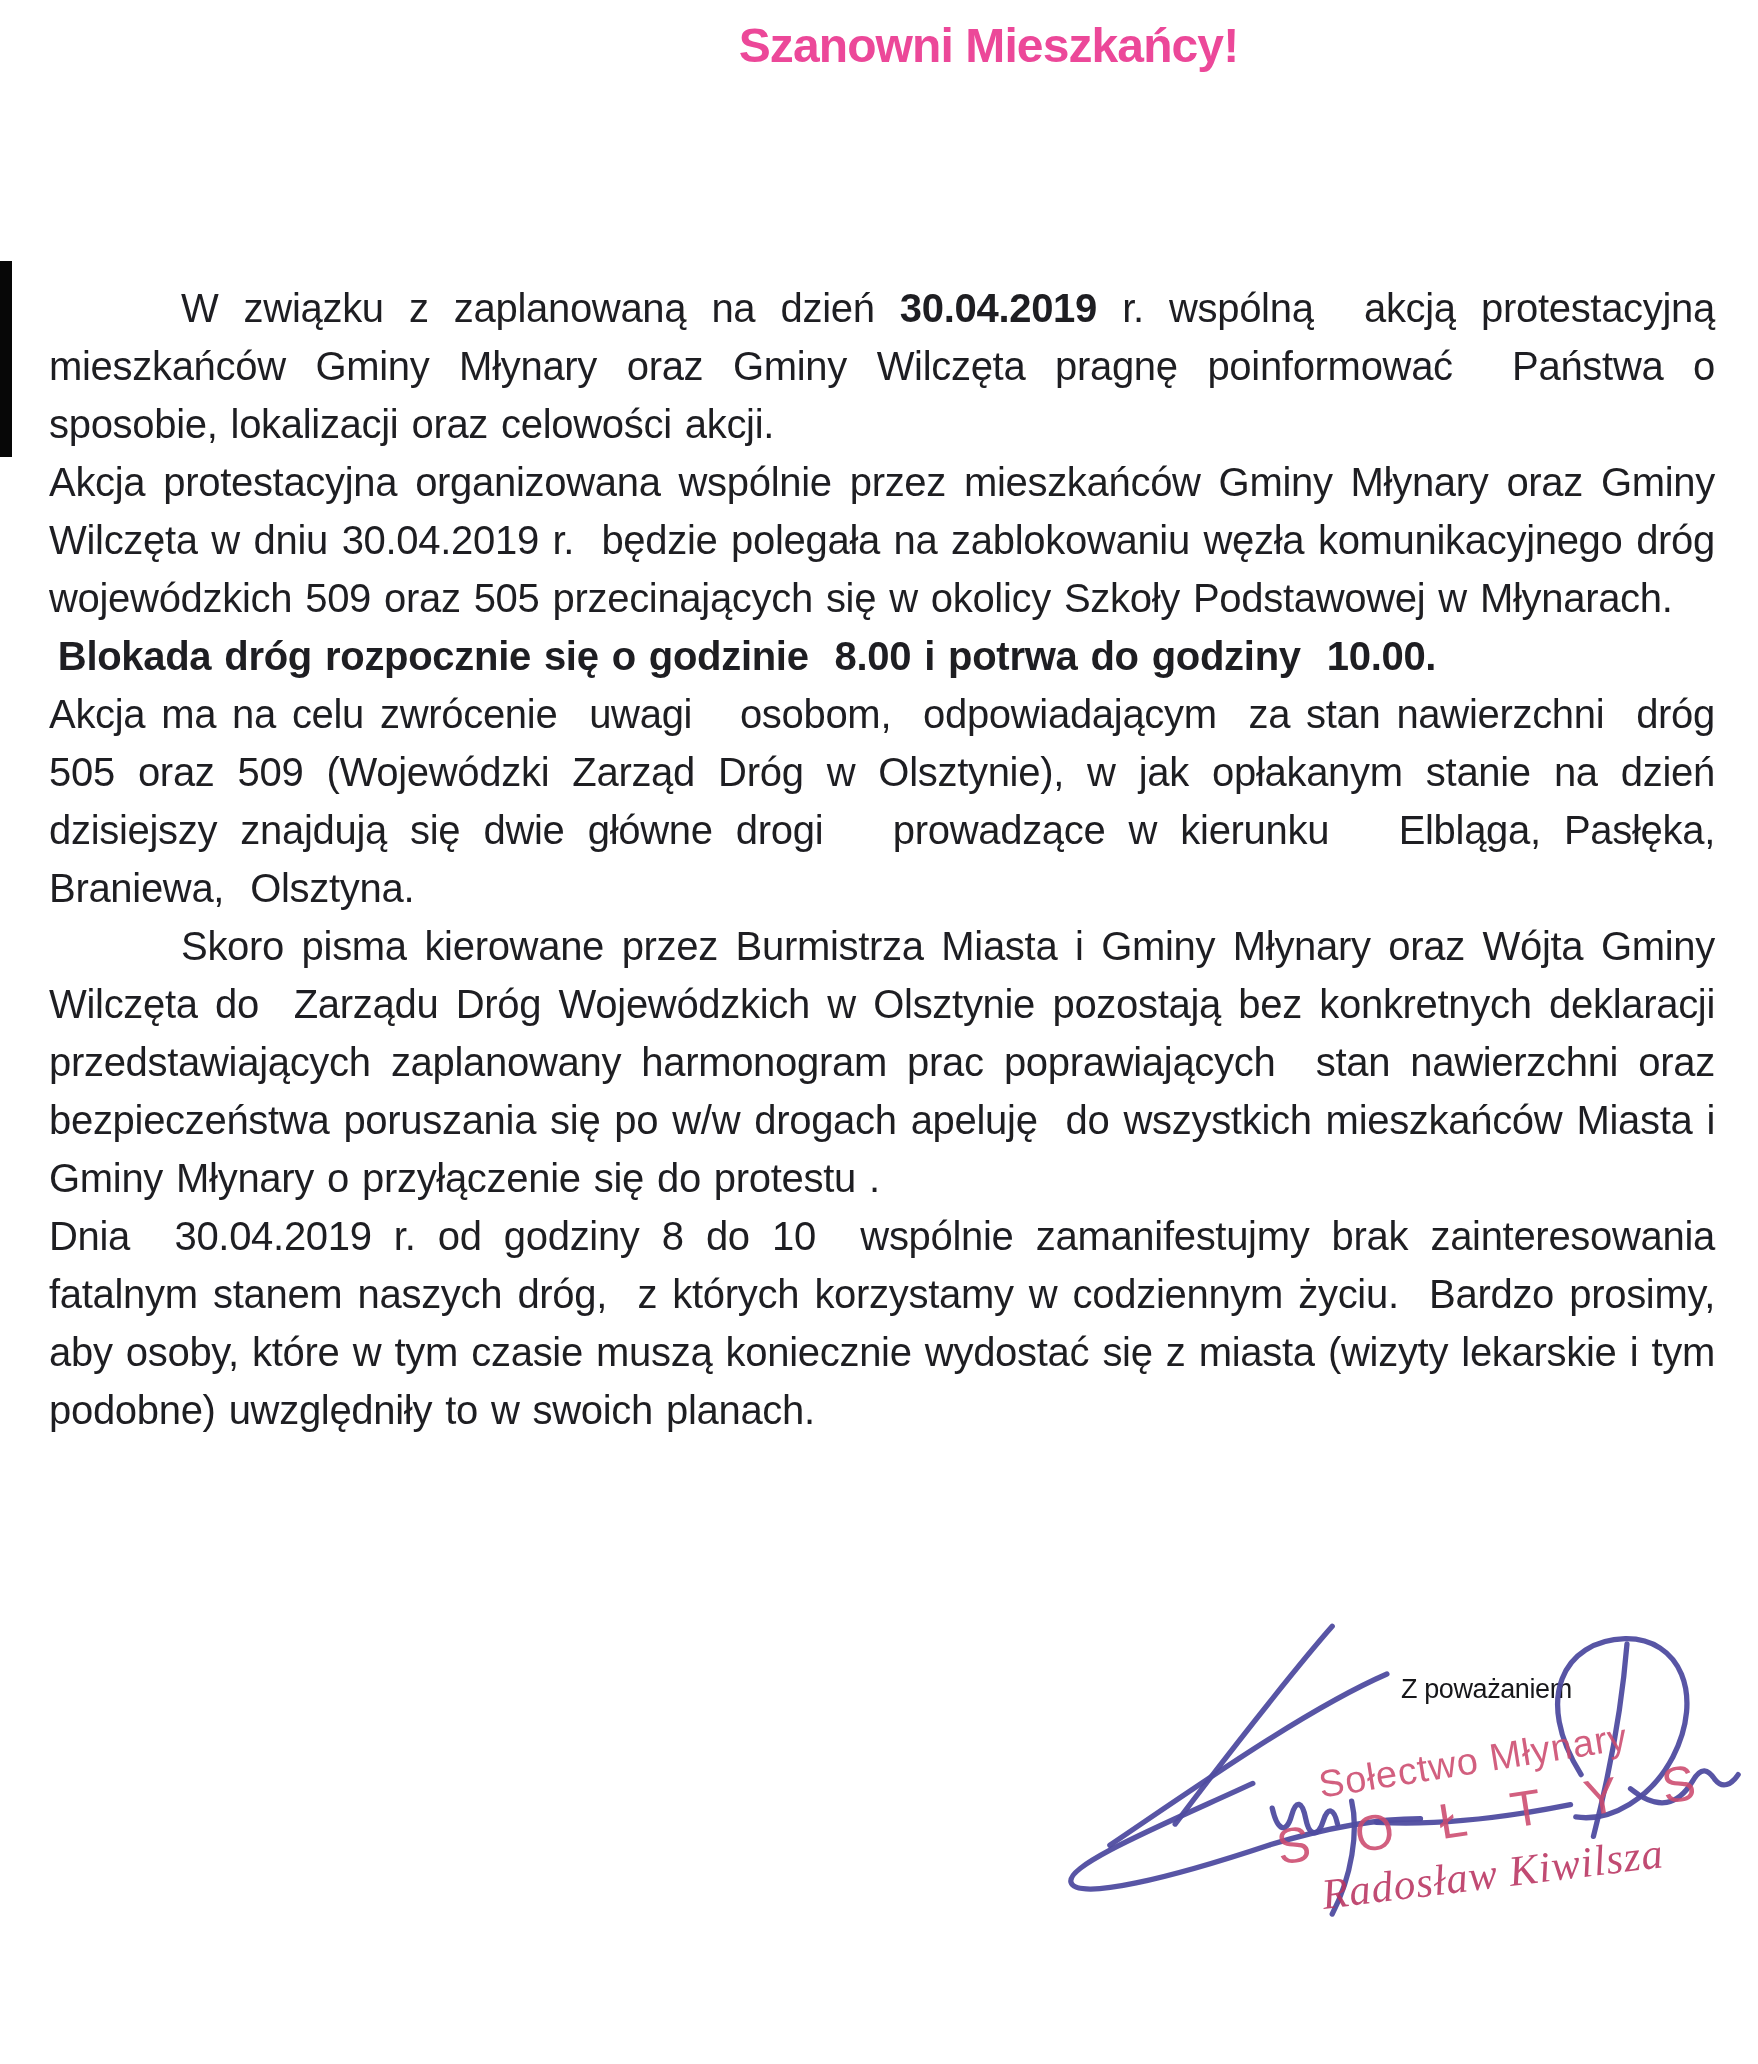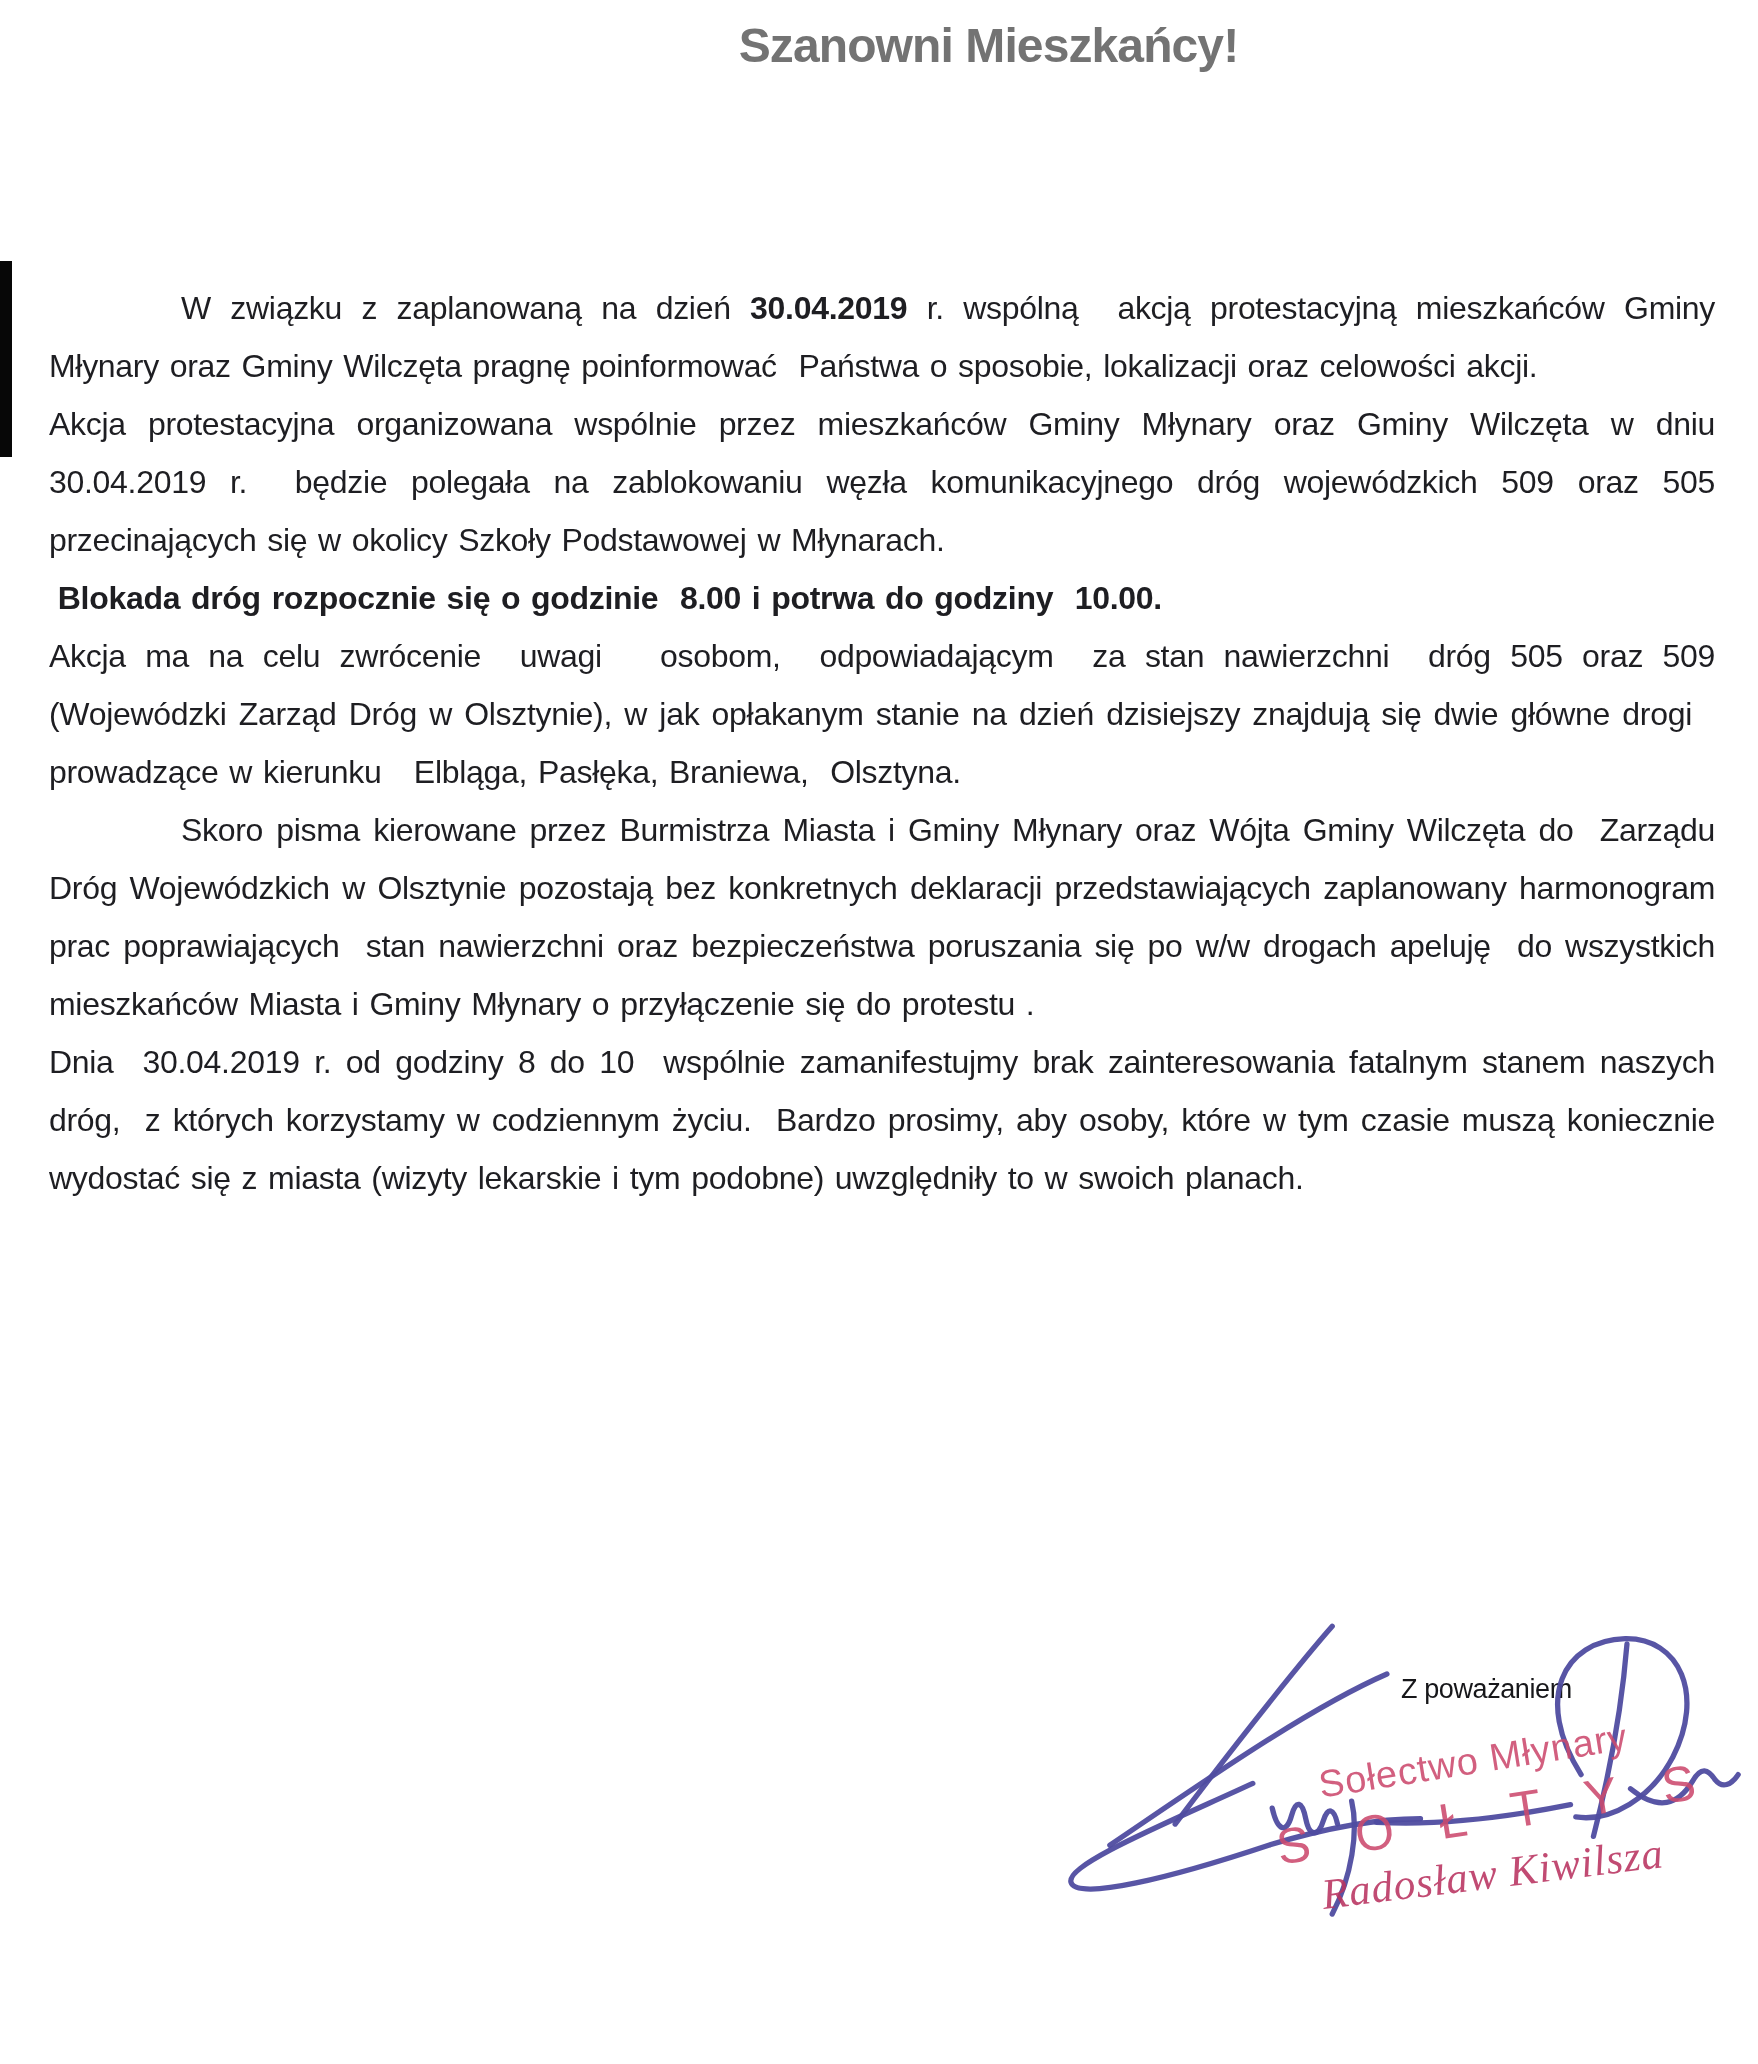--- a/index.html
+++ b/index.html
@@ -16,26 +16,26 @@
     width: 11.5px; height: 196px;
     background: #070707;
   }
   .title {
     position: absolute; top: 17.6px; left: 0;
     width: 100%; box-sizing: border-box; padding-left: 219px;
     margin: 0;
     text-align: center;
     font-size: 48px; font-weight: 700;
     letter-spacing: -0.9px;
-    color: #737373;
+    color: #ec4899;
   }
   .body-text {
     position: absolute; left: 49px; top: 279px;
     width: 1666px;
-    font-size: 32px;
+    font-size: 40px;
     line-height: 58px;
     text-align: justify;
     letter-spacing: -0.3px;
     word-spacing: 2.2px;
   }
   .body-text p { margin: 0; }
   p.indent { text-indent: 132px; }
   p.bold-line { font-weight: 700; padding-left: 8.8px; }
   .closing {
     position: absolute; left: 1401px; top: 1674px;

